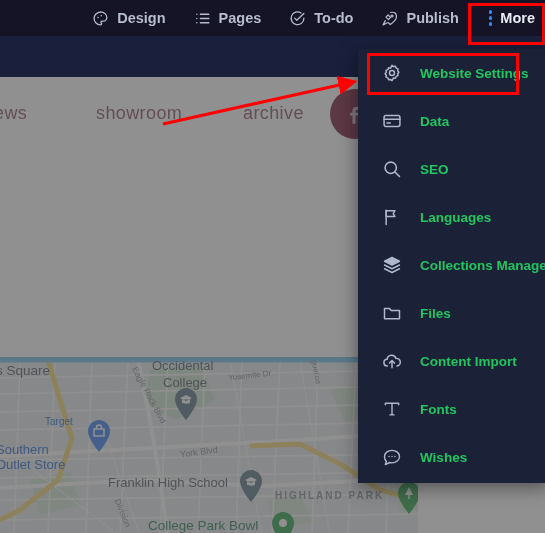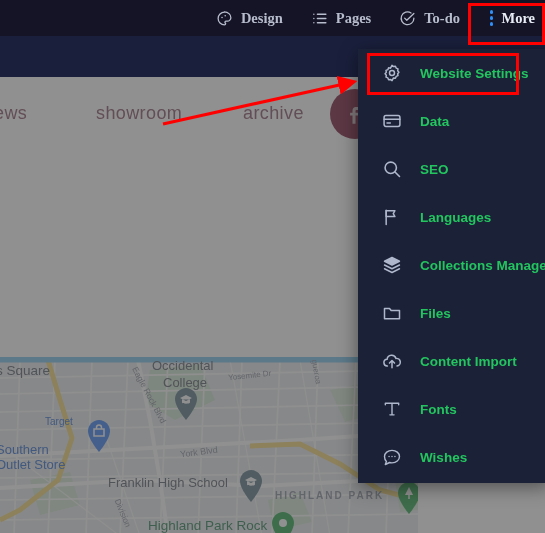--- a/index.html
+++ b/index.html
@@ -62,21 +62,21 @@
 
   
   #toolbar {
     position:absolute; left:0; top:0; width:545px; height:36px;
     background:#141426; display:flex; align-items:center;
     justify-content:flex-end; z-index:40;
   }
   .tb-item {
     display:flex; align-items:center; gap:8px;
     color:#b7bdcc; font-size:14.5px; font-weight:700;
-    padding:0 14px; height:36px; white-space:nowrap;font-family:Liberation Serif, serif;
+    padding:0 14px; height:36px; white-space:nowrap;
   }
   .tb-item svg { width:17px; height:17px; display:block; }
   #tb-more { color:#e8ecf4; padding-right:10px; padding-left:16px; }
   #more-dots { display:flex; flex-direction:column; gap:2.5px; align-items:center; }
   #more-dots span {
     width:3.5px; height:3.5px; border-radius:50%; background:#2f8ef7; display:block;
   }
 
   
   #dropdown {
@@ -186,21 +186,21 @@
       <span class="maplabel lbl-gray" style="left:228px; top:11px; font-size:8px; transform:rotate(-6deg);">Yosemite Dr</span>
       <span class="maplabel lbl-gray" style="left:300px; top:4px;  font-size:8px; transform:rotate(80deg);">Figueroa</span>
       <span class="maplabel lbl-gray" style="left:118px; top:30px; font-size:8.5px; transform:rotate(62deg);">Eagle Rock Blvd</span>
       <span class="maplabel lbl-blue" style="left:45px;  top:56px; font-size:10px;">Target</span>
       <span class="maplabel lbl-blue" style="left:-4px;  top:82px; font-size:13px;">Southern</span>
       <span class="maplabel lbl-blue" style="left:-4px;  top:97px; font-size:13px;">Outlet Store</span>
       <span class="maplabel lbl-gray" style="left:180px; top:87px; font-size:9px; transform:rotate(-7deg);">York Blvd</span>
       <span class="maplabel lbl-gray" style="left:275px; top:130px; font-size:10px; letter-spacing:2px; font-weight:600;">HIGHLAND PARK</span>
       <span class="maplabel lbl-place" style="left:108px; top:115px; font-size:13px;">Franklin High School</span>
       <span class="maplabel lbl-gray" style="left:108px; top:148px; font-size:8.5px; transform:rotate(68deg);">Division</span>
-      <span class="maplabel lbl-green" style="left:148px; top:158px; font-size:13.5px;">Highland Park Rock</span>
+      <span class="maplabel lbl-green" style="left:148px; top:158px; font-size:13.5px;">College Park Bowl</span>
 
       <svg class="pin" style="left:175px; top:28px;" width="22" height="32" viewBox="0 0 22 32">
         <path d="M11 0C5 0 0 5 0 11c0 8 11 21 11 21s11-13 11-21C22 5 17 0 11 0z" fill="#5f7d8c"></path>
         <path d="M11 7 L17 10 L11 13 L5 10 Z M7 11.5 v3 c0 1.6 8 1.6 8 0 v-3" fill="#ffffff"></path>
       </svg>
       <svg class="pin" style="left:88px; top:60px;" width="22" height="32" viewBox="0 0 22 32">
         <path d="M11 0C5 0 0 5 0 11c0 8 11 21 11 21s11-13 11-21C22 5 17 0 11 0z" fill="#4285f4"></path>
         <path d="M6 9h10v7H6z M8.5 9V7.5a2.5 2.5 0 0 1 5 0V9" fill="none" stroke="#ffffff" stroke-width="1.5"></path>
       </svg>
       <svg class="pin" style="left:240px; top:110px;" width="22" height="32" viewBox="0 0 22 32">
@@ -249,20 +249,31 @@
   <div class="tb-item">
     <span>
       <svg viewBox="0 0 24 24" fill="none" stroke="#b7bdcc" stroke-width="1.8" stroke-linecap="round" stroke-linejoin="round">
         <path d="M21 11.5A9 9 0 1 1 17 4.2"></path>
         <path d="M8 11.5l3 3L21 5"></path>
       </svg>
     </span>
     <span>To-do</span>
   </div>
 
+  <div class="tb-item">
+    <span>
+      <svg viewBox="0 0 24 24" fill="none" stroke="#b7bdcc" stroke-width="1.7" stroke-linecap="round" stroke-linejoin="round">
+        <path d="M13.5 3.5c3.5-1 6 .5 7 1 .5 1 2 3.5 1 7-1 3.3-6.5 8-8.5 9l-2.5-2.5"></path>
+        <path d="M10.5 13.5L7 10l3-3 3.5 3.5z"></path>
+        <path d="M6 15l-3 6 6-3"></path>
+        <circle cx="15.5" cy="8.5" r="1.4"></circle>
+      </svg>
+    </span>
+    <span>Publish</span>
+  </div>
 
   <div class="tb-item" id="tb-more">
     <span id="more-dots">
       <span></span>
         <span></span>
         <span></span>
     </span>
     <span>More</span>
   </div>
 </div>

